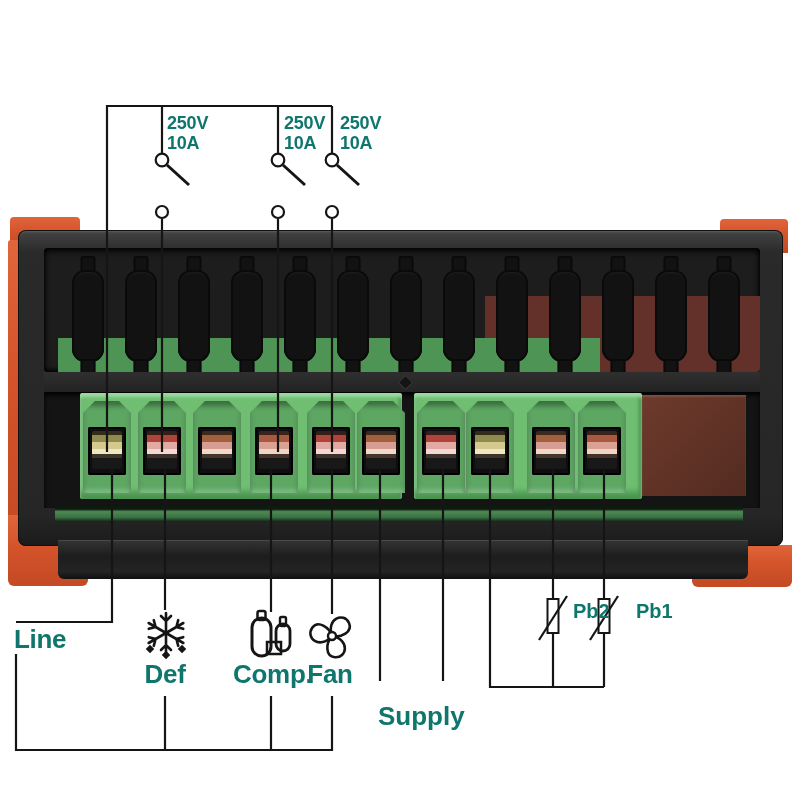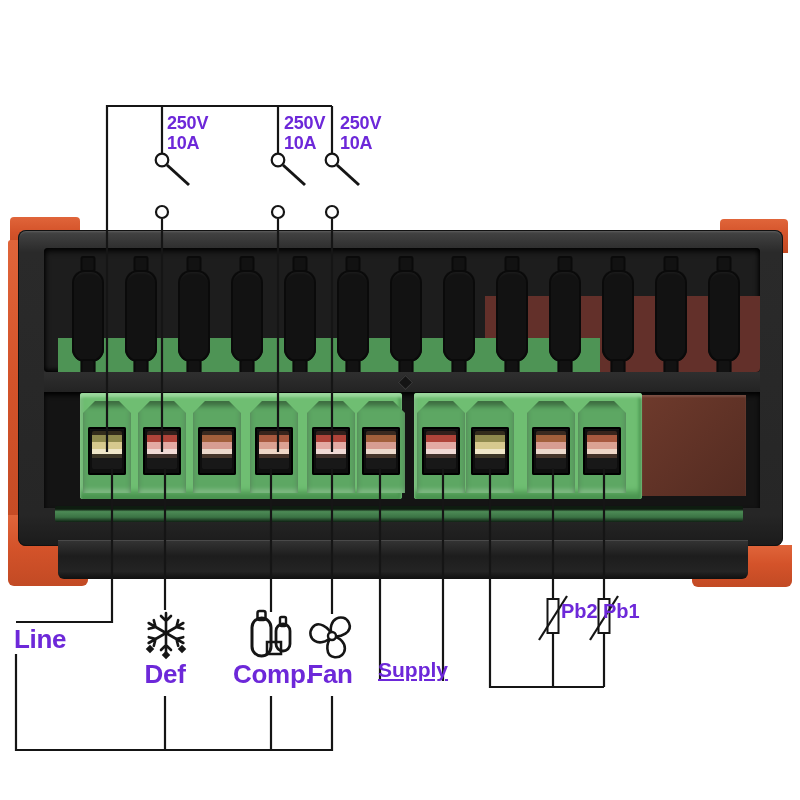--- a/index.html
+++ b/index.html
@@ -49,28 +49,28 @@
   .screw.vc{background:linear-gradient(180deg,#332c1c 0 10%,#8f8a4e 10% 30%,#d6c98e 30% 48%,#efe6c8 48% 60%,#3c3626 60% 72%,#181818 72% 100%);}
   .screw.vd{background:linear-gradient(180deg,#38241c 0 10%,#a8593f 10% 30%,#dba293 30% 48%,#eed6c6 48% 60%,#443228 60% 72%,#181818 72% 100%);}
   .redpcb{left:598px;top:3px;width:104px;height:101px;background:linear-gradient(135deg,#6e3a2c,#532b21);
           box-shadow:inset 0 2px 2px rgba(255,255,255,.12);}
   .pcbstrip{left:55px;top:506px;width:688px;height:16px;border-radius:2px;
           background:linear-gradient(180deg,#0e1c10 0 20%,#4c8a55 35%,#3b7344 70%,#0f2013);}
   .botbar{left:58px;top:540px;width:690px;height:38px;border-radius:0 0 6px 6px;border-top:1px solid #4a4a4a;
           background:linear-gradient(180deg,#333,#1d1d1d 40%,#242424 80%,#101010);}
 
   
-  .lbl{position:absolute;color:#6d28d9;}
+  .lbl{position:absolute;color:#0f766e;}
   .rating{top:114px;font-size:18px;line-height:19.5px;font-weight:600;letter-spacing:-.2px;}
   .rating span{display:block;}
   .big{font-size:26px;font-weight:600;letter-spacing:-.3px;}
   .ctr{text-align:center;}
-  .supply{top:655px;left:378px;font-size:21px;line-height:29px;font-weight:600;text-decoration:underline;}
+  .supply{top:702px;left:378px;font-size:26px;line-height:29px;font-weight:600;}
   .supply span{display:block;}
-  .pb{top:600px;font-size:20px;font-weight:600;}
+  .pb{top:600px;font-size:20px;font-weight:600;padding-left:12px;}
   svg{position:absolute;overflow:visible;}
 </style>
 </head>
 <body>
 
 <div class="stage">
 
   <div class="abs" style="left:0;top:0;width:800px;height:800px;">
     <div class="abs orange tab-l"></div>
     <div class="abs orange tab-r"></div>
@@ -274,14 +274,14 @@
   <div class="lbl big" style="left:14px;top:624px">Line</div>
   <div class="lbl big ctr" style="left:130px;top:659px;width:70px">Def</div>
   <div class="lbl big ctr" style="left:233px;top:659px;width:76px">Comp.</div>
   <div class="lbl big ctr" style="left:300px;top:659px;width:60px">Fan</div>
 
   <div class="lbl supply">
     <span>Supply</span>
   </div>
 
   <div class="lbl pb" style="left:561px">Pb2</div>
-  <div class="lbl pb" style="left:603px">Pb1</div>
+  <div class="lbl pb" style="left:624px">Pb1</div>
 </div>
 
 </body></html>

